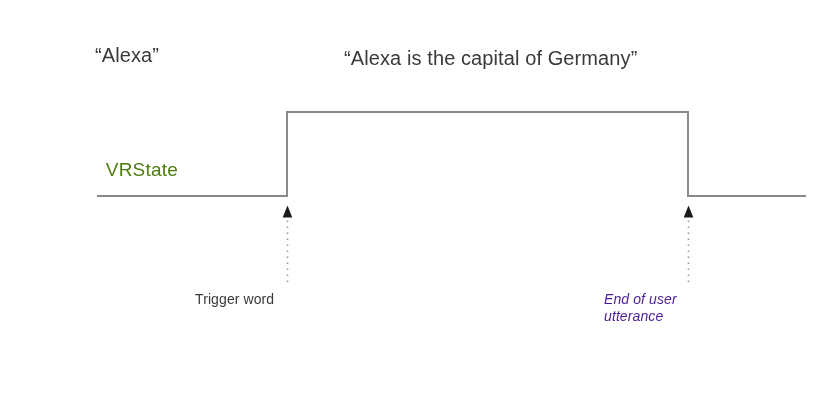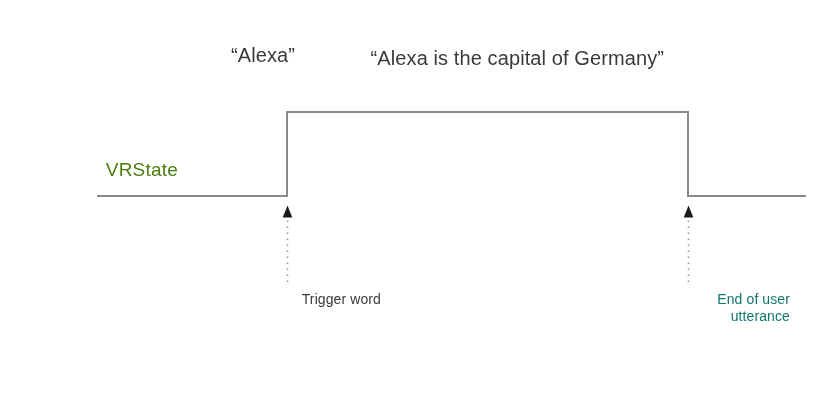--- a/index.html
+++ b/index.html
@@ -24,21 +24,21 @@
   }
   .svg-layer {
     position: absolute;
     left: 0;
     top: 0;
     width: 836px;
     height: 415px;
   }
   .lbl {
     position: absolute;
-    text-align: right;
+    text-align: left;
     color: #3a3a3a;
     white-space: nowrap;
     line-height: 1.22;
     -webkit-font-smoothing: antialiased;
   }
   .lbl-utterance {
     font-size: 20px;
     letter-spacing: 0.1px;
   }
   .lbl-signal {
@@ -100,18 +100,18 @@
   <div class="lbl lbl-utterance" id="label-alexa" style="color: rgb(58, 58, 58);">“Alexa”</div>
 
   <div class="lbl lbl-utterance" id="label-question" style="color: rgb(58, 58, 58);">“Alexa is the capital of Germany”</div>
 
   <div class="lbl lbl-signal" id="label-vrstate" style="color: #4d7c0f;">VRState</div>
 
   <div class="lbl lbl-event" id="label-trigger" style="color: rgb(58, 58, 58);">
     <div>Trigger word</div>
   </div>
 
-  <div class="lbl lbl-event" id="label-end" style="color: #0f766e;">
+  <div class="lbl lbl-event" id="label-end" style="color: #4c1d95; font-style: italic;">
     <div>End of user</div>
     <div>utterance</div>
   </div>
 
 </div>
 
 </body></html>

